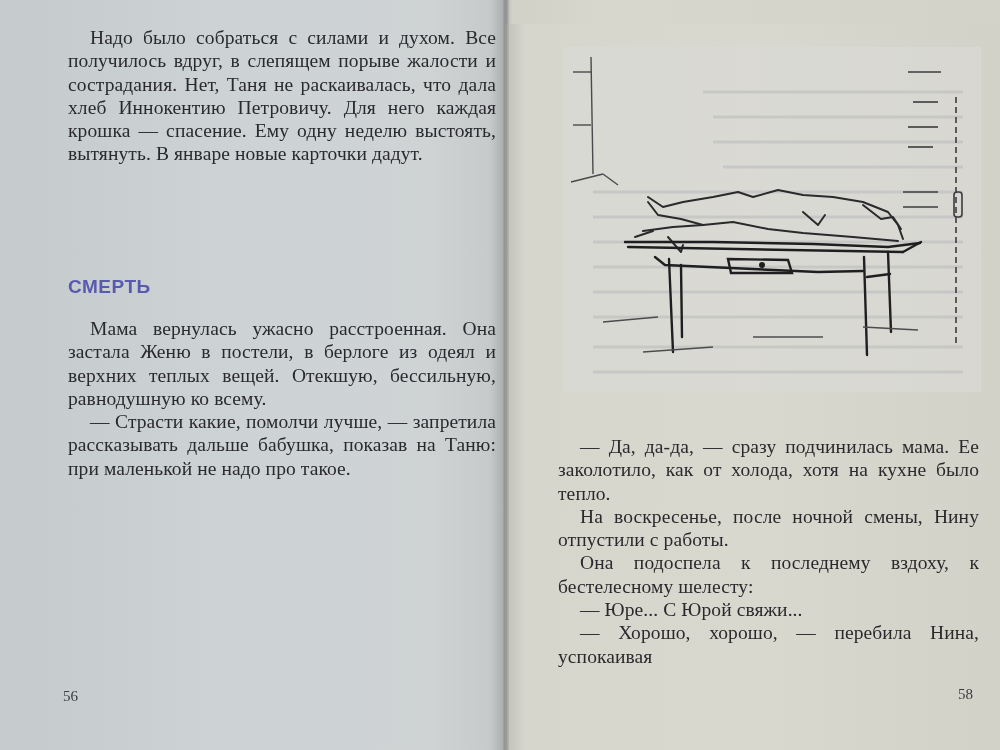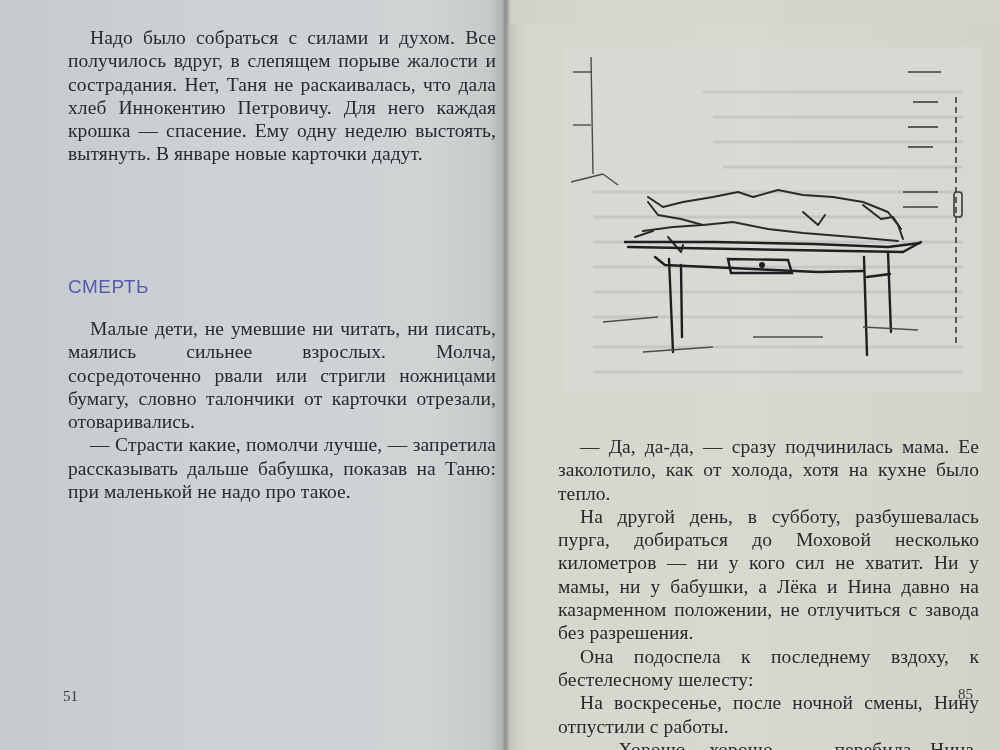--- a/index.html
+++ b/index.html
@@ -26,21 +26,21 @@
     .text {
       position: absolute; font-size: 19.5px; line-height: 23.3px;
       text-align: justify; letter-spacing: 0.1px;
     }
     .page-left .text { left: 68px; width: 428px; }
     .page-right .text { left: 53px; width: 421px; }
     .text p { margin: 0; text-indent: 22px; }
     .chapter-heading {
       position: absolute; left: 68px; top: 276px;
       font-family: "Liberation Sans", "DejaVu Sans", sans-serif;
-      font-weight: normal; font-size: 19px; letter-spacing: 0.5px;
+      font-weight: bold; font-size: 19px; letter-spacing: 0.5px;
       color: #5a59b0;
     }
     .page-number {
       position: absolute; font-size: 15px; color: #3d3d40;
     }
     .illustration {
       position: absolute; left: 563px; top: 47px; width: 418px; height: 345px;
     }
     .illustration svg { width: 100%; height: 100%; display: block; }
     .spine {
@@ -54,36 +54,36 @@
 <div class="spread">
 
   <div class="page page-left">
     <div class="text" style="top:26px;">
       <p>Надо было собраться с силами и духом. Все получилось вдруг, в слепящем порыве жалости и сострадания. Нет, Таня не раскаивалась, что дала хлеб Иннокентию Петровичу. Для него каждая крошка — спасение. Ему одну неделю выстоять, вытянуть. В январе новые карточки дадут.</p>
     </div>
 
     <div class="chapter-heading">СМЕРТЬ</div>
 
     <div class="text" style="top:317px;">
-      <p>Малые дети, не умевшие ни читать, ни писать, маялись сильнее взрослых. Молча, сосредоточенно рвали или стригли ножницами бумагу, словно талончики от карточки отрезали, отоваривались.</p>
+      <p>Мама вернулась ужасно расстроенная. Она застала Женю в постели, в берлоге из одеял и верхних теплых вещей. Отекшую, бессильную, равнодушную ко всему.</p>
       <p>— Страсти какие, помолчи лучше, — запретила рассказывать дальше бабушка, показав на Таню: при маленькой не надо про такое.</p>
     </div>
 
-    <div class="page-number" style="left:63px; top:688px;">51</div>
+    <div class="page-number" style="left:63px; top:688px;">56</div>
   </div>
 
   <div class="page page-right">
     <div class="text" style="top:411px;">
       <p>— Да, да-да, — сразу подчинилась мама. Ее заколотило, как от холода, хотя на кухне было тепло.</p>
-      <p>На другой день, в субботу, разбушевалась пурга, добираться до Моховой несколько километров — ни у кого сил не хватит. Ни у мамы, ни у бабушки, а Лёка и Нина давно на казарменном положении, не отлучиться с завода без разрешения.</p>
+      <p>На воскресенье, после ночной смены, Нину отпустили с работы.</p>
       <p>Она подоспела к последнему вздоху, к бестелесному шелесту:</p>
-      <p>На воскресенье, после ночной смены, Нину отпустили с работы.</p>
+      <p>— Юре... С Юрой свяжи...</p>
       <p>— Хорошо, хорошо, — перебила Нина, успокаивая</p>
     </div>
-    <div class="page-number" style="left:453px; top:662px;">85</div>
+    <div class="page-number" style="left:453px; top:662px;">58</div>
   </div>
 
   <div class="illustration">
     <svg viewBox="0 0 418 345">
       <rect x="0" y="0" width="418" height="345" fill="#dadbd7" opacity="0.6"></rect>
 
       <g stroke="#b9bbbb" stroke-width="3" opacity="0.55">
         <line x1="140" y1="45" x2="400" y2="45"></line>
         <line x1="150" y1="70" x2="400" y2="70"></line>
         <line x1="150" y1="95" x2="400" y2="95"></line>

